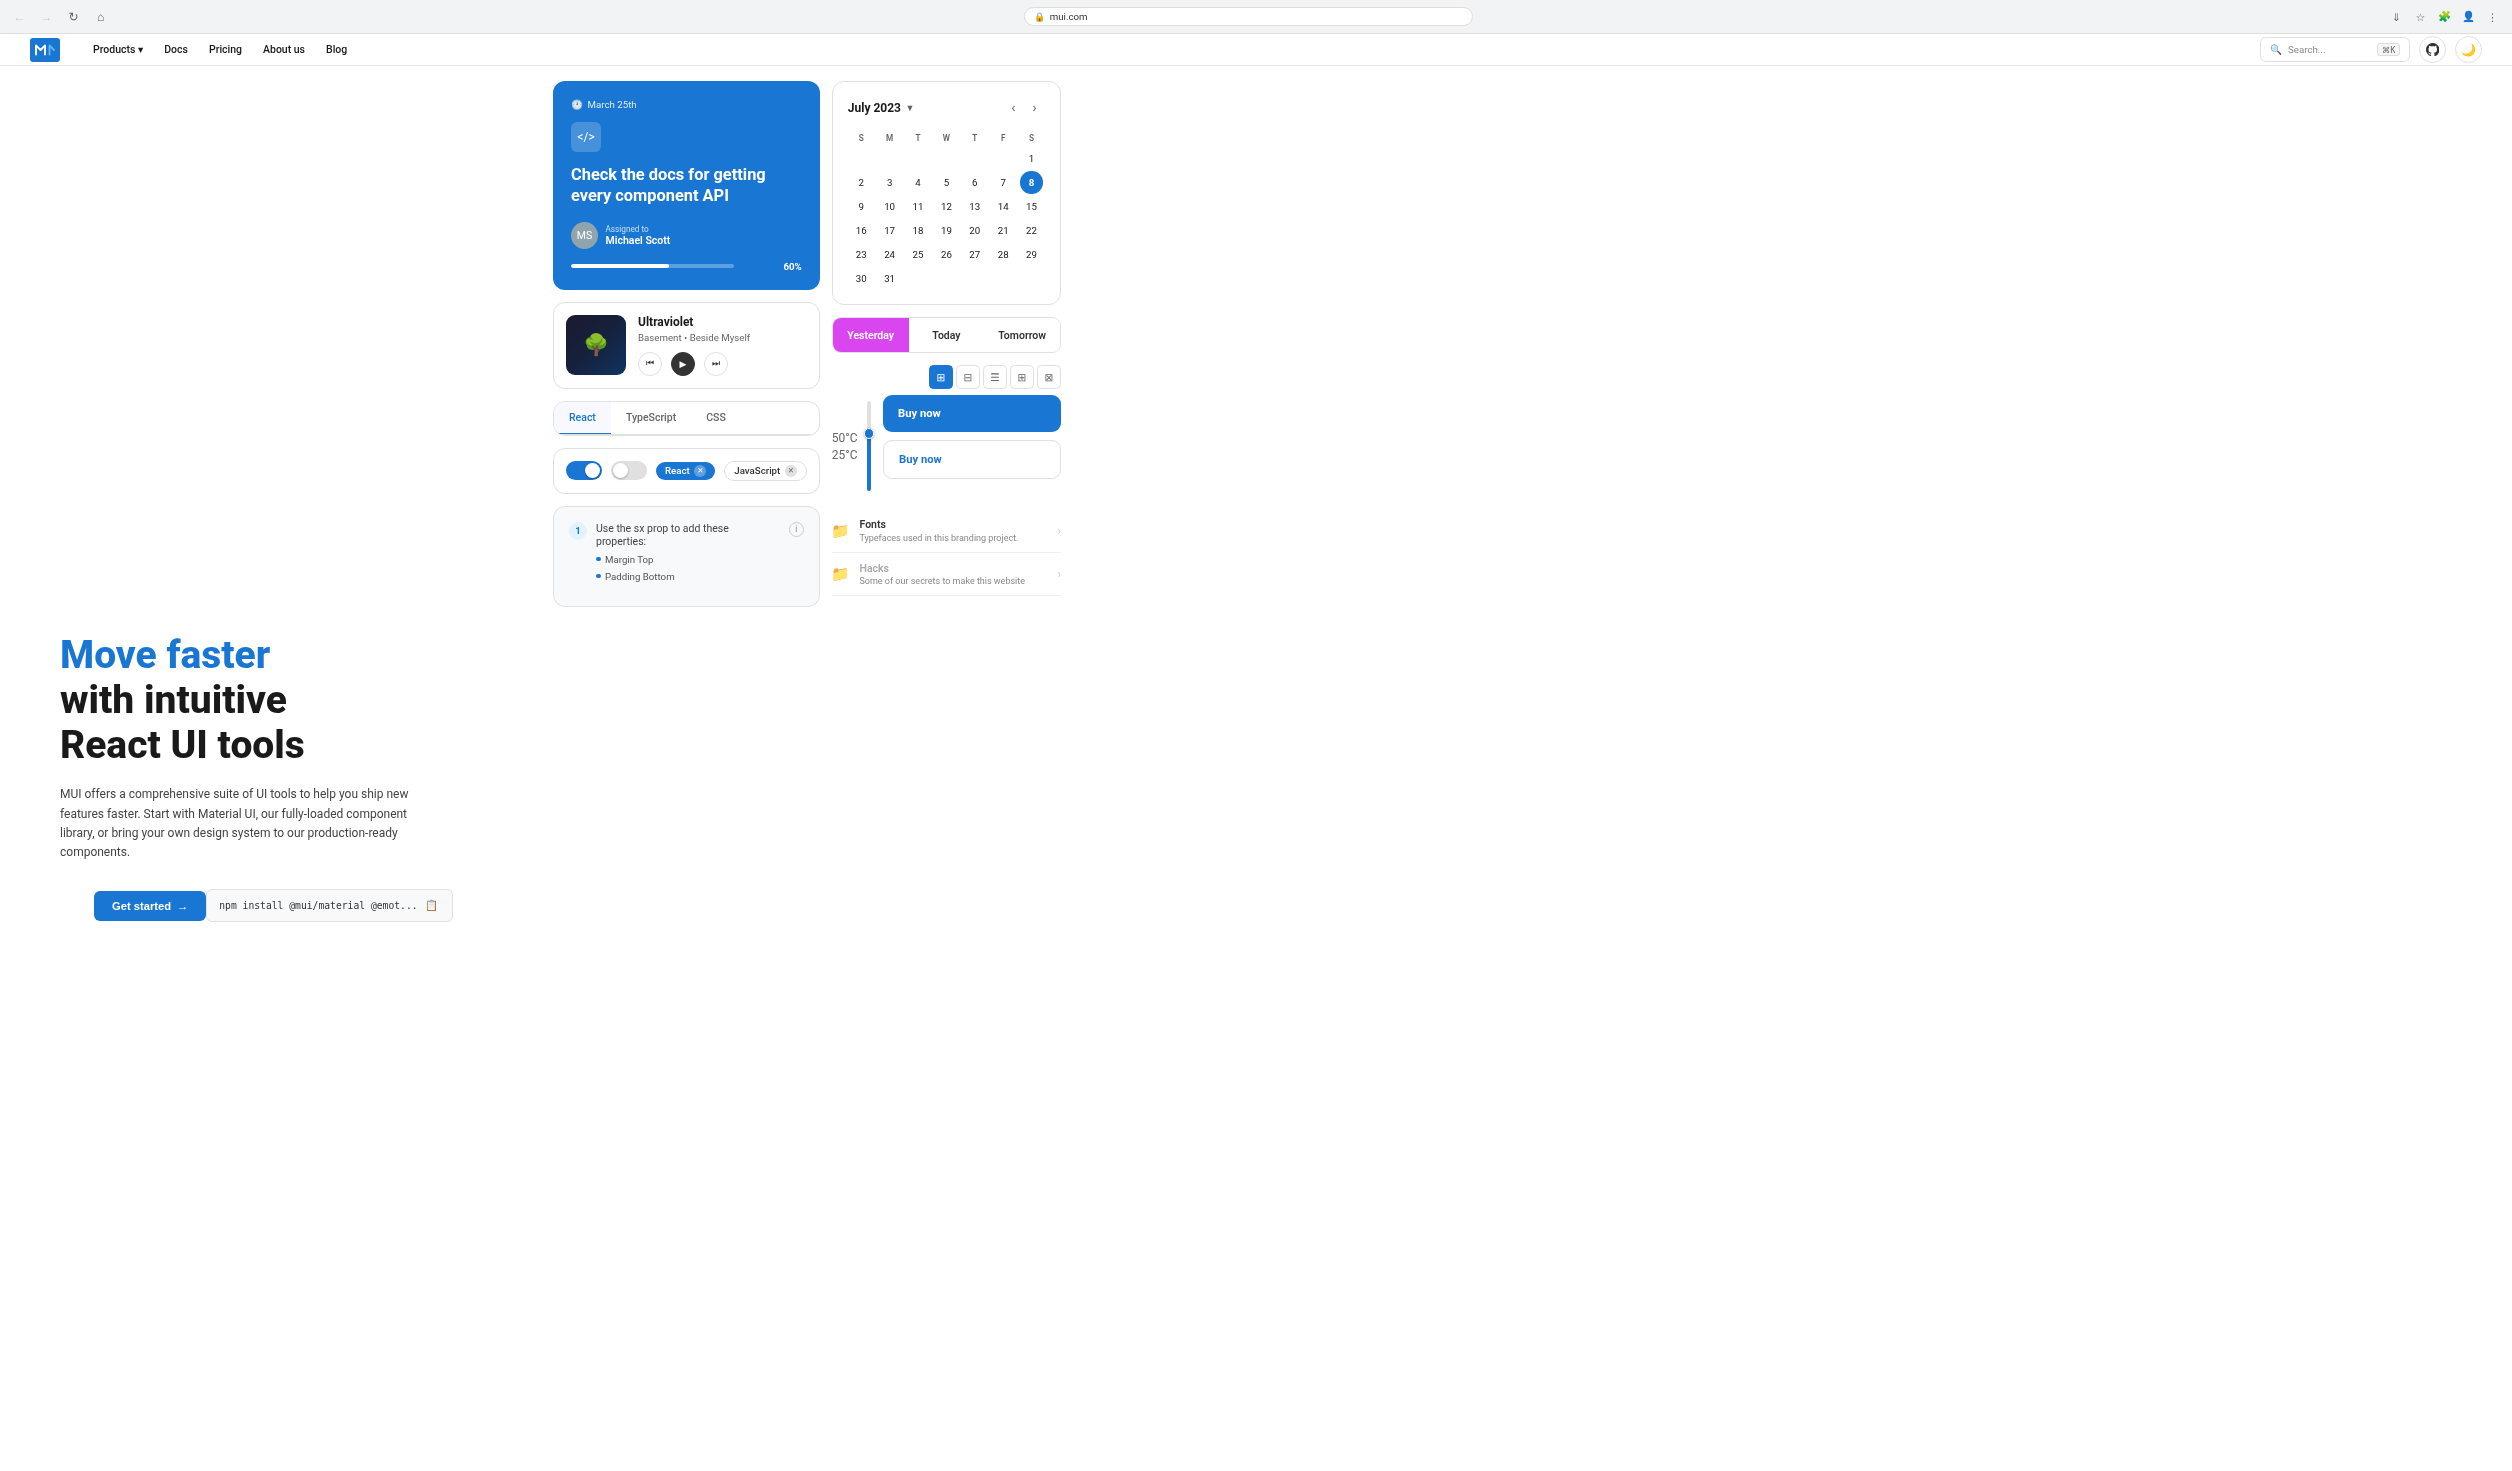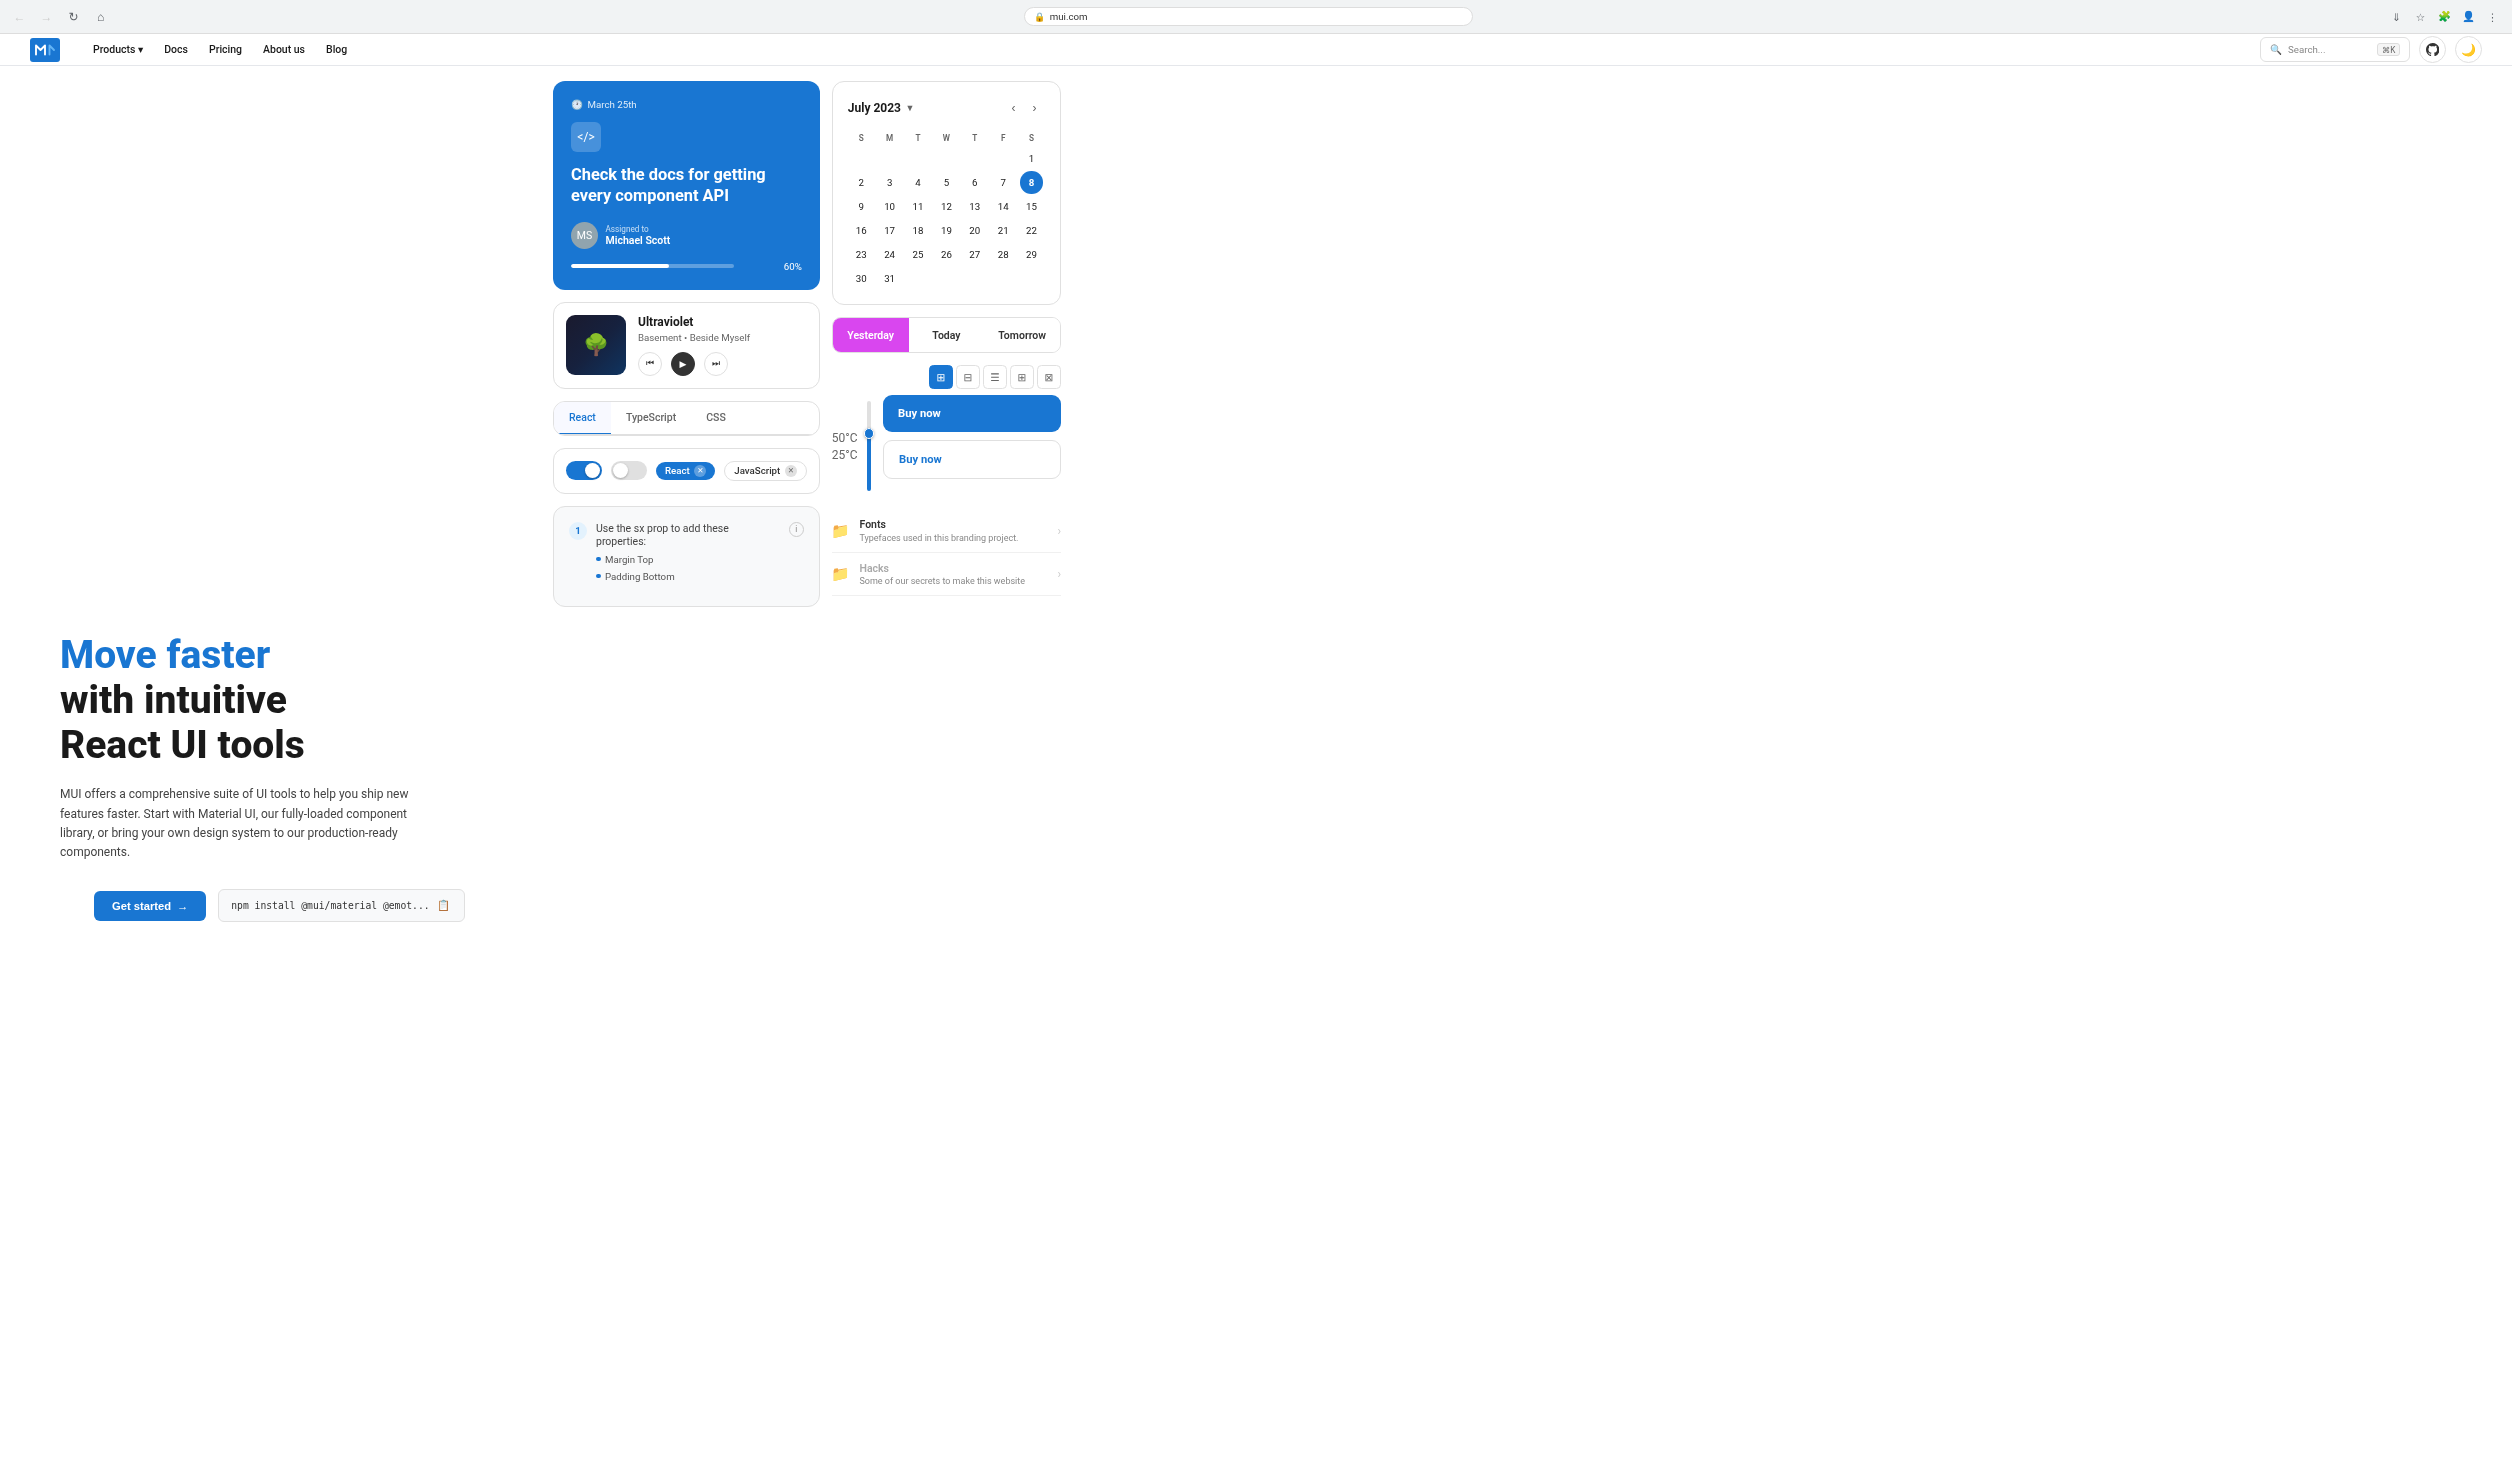--- a/index.html
+++ b/index.html
@@ -158,21 +158,21 @@
     .hero-subtitle {
       font-size: 12px;
       color: #444;
       line-height: 1.6;
       max-width: 374px;
       margin-bottom: 27px;
     }
     .hero-cta {
       display: flex;
       align-items: center;
-      gap: 12px;
+      gap: 0;
       padding-left: 34px;
     }
     .btn-get-started {
       background: #1976d2;
       color: #fff;
       border: none;
       border-radius: 6px;
       padding: 9px 18px;
       font-size: 11.2px;
       font-weight: 600;
@@ -280,21 +280,21 @@
       border-radius: 2.2px;
       overflow: hidden;
     }
     .progress-fill {
       height: 100%;
       background: #fff;
       border-radius: 2.2px;
     }
     .progress-pct {
       font-size: 9.7px;
-      font-weight: 400;
+      font-weight: 700;
       padding-left: 42px;
     }
 
     
     .music-card {
       background: #fff;
       border: 0.7px solid #e0e0e0;
       border-radius: 12px;
       padding: 12px;
       display: flex;

